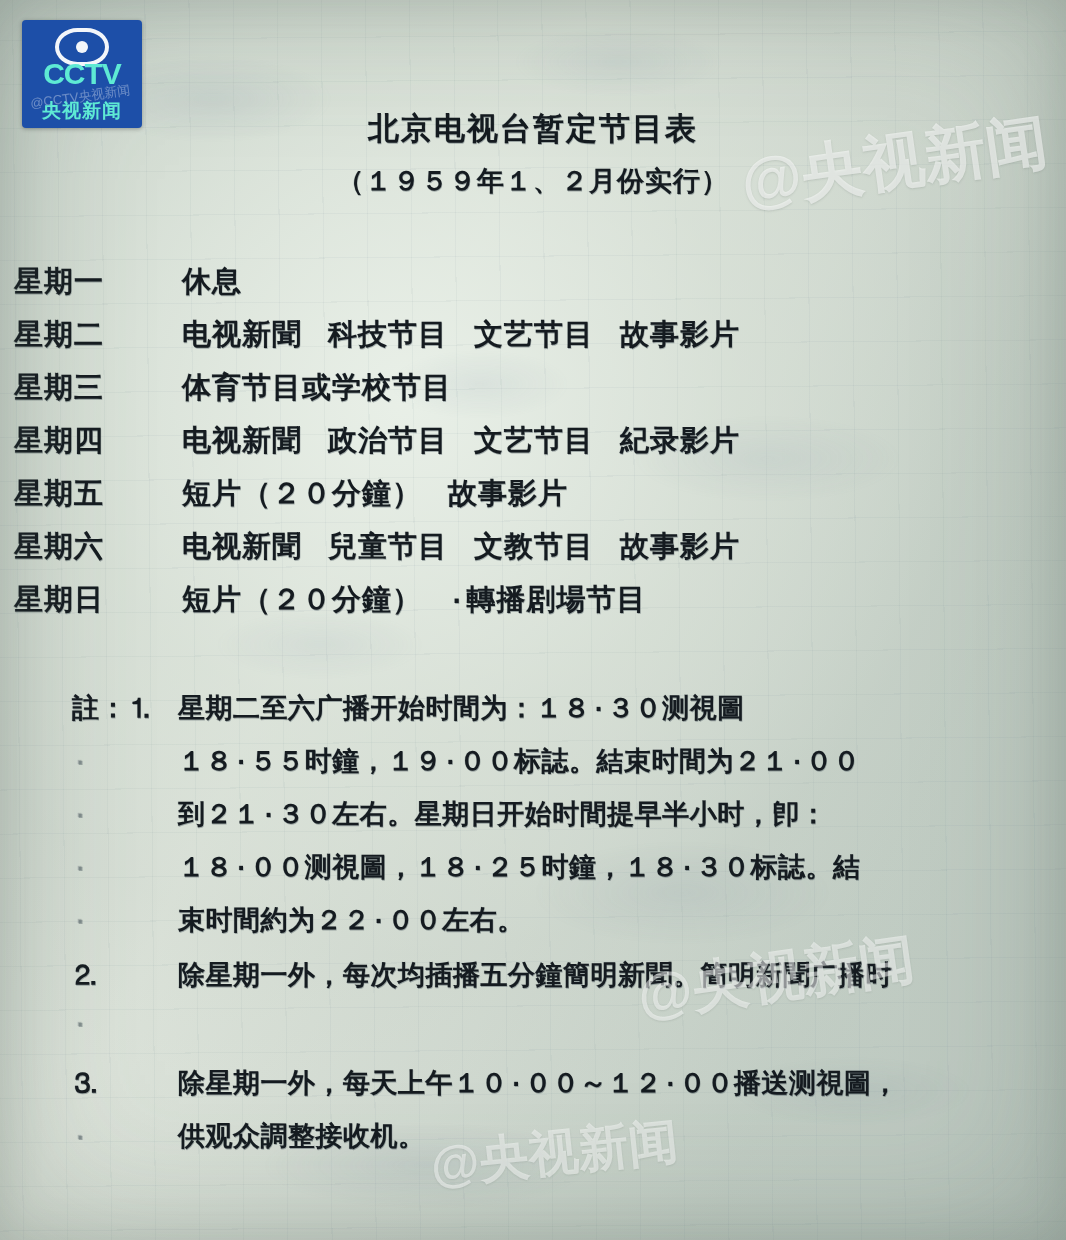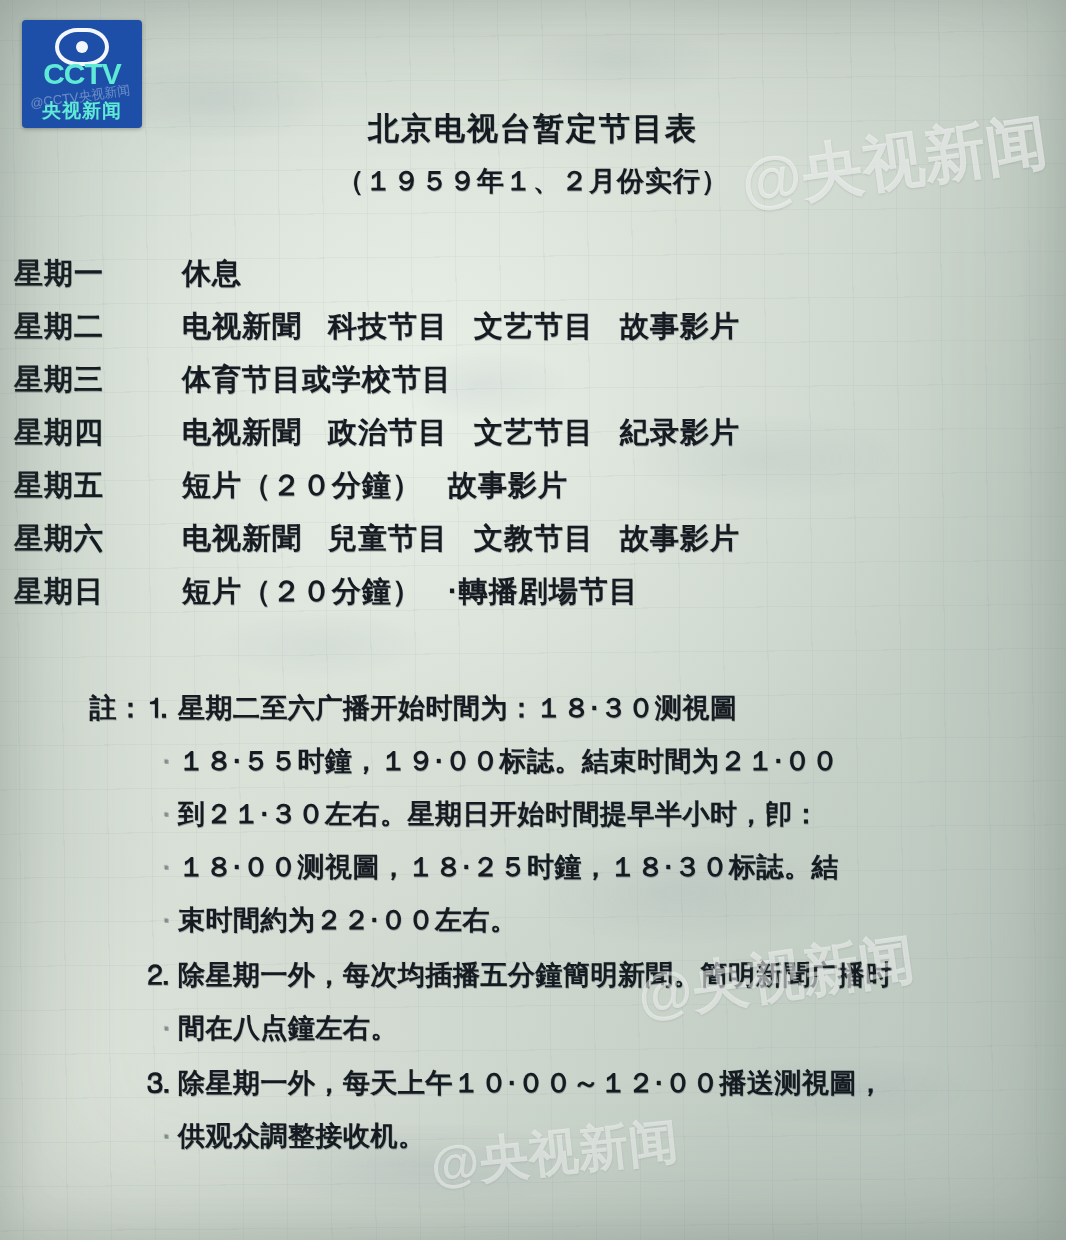--- a/index.html
+++ b/index.html
@@ -127,21 +127,21 @@
   #wm-2 { right: 150px; top: 940px; font-size: 56px; transform: rotate(-8deg); opacity: 0.9; }
   #wm-3 { left: 430px; top: 1120px; font-size: 50px; transform: rotate(-6deg); opacity: 0.85; }
   #wm-small { position: absolute; left: 30px; top: 88px; font-size: 13px; color: rgba(255,255,255,0.35);
               font-family: "Liberation Sans", sans-serif; transform: rotate(-8deg); }
 
   
   #doc {
     position: absolute;
     inset: 0;
     color: #13181c;
-    font-family: Liberation Sans, sans-serif;
+    font-family: Liberation Mono, monospace;
   }
   .ink {
     color: #151b20;
     text-shadow: 0.5px 0.5px 0px rgba(40,55,65,0.35), -0.4px 0.3px 0 rgba(30,45,55,0.2);
   }
   #title {
     position: absolute;
     left: 0; right: 0;
     top: 108px;
     text-align: center;
@@ -155,21 +155,21 @@
     top: 163px;
     text-align: center;
     font-size: 27px;
     letter-spacing: 1px;
     font-weight: 600;
   }
 
   #schedule {
     position: absolute;
     left: 14px;
-    top: 254px;
+    top: 262px;
     width: 1000px;
   }
   .sched-row {
     display: flex;
     align-items: baseline;
     height: 53px;
     font-size: 29px;
     font-weight: 600;
     letter-spacing: 1px;
   }
@@ -196,21 +196,20 @@
   .note-line {
     height: 53px;
     display: flex;
     align-items: baseline;
     white-space: nowrap;
   }
   .note-marker {
     display: inline-block;
     width: 100px;
     flex: none;
-    text-align: right;
     padding-right: 6px;
   }
   .note-marker.blank { color: transparent; }
   .note-text { display: inline-block; }
 </style>
 </head>
 <body>
 
 <div id="page">
 
@@ -312,21 +311,20 @@
         </div>
       </div>
 
       <div class="note-block">
         <div class="note-line ink">
           <span class="note-marker">⒉</span>
           <span class="note-text">除星期一外，每次均插播五分鐘簡明新聞。簡明新聞广播时</span>
         </div>
         <div class="note-line ink">
           <span class="note-marker blank">·</span>
-          <span class="note-text">間在八点鐘左右。</span>
         </div>
       </div>
 
       <div class="note-block">
         <div class="note-line ink">
           <span class="note-marker">⒊</span>
           <span class="note-text">除星期一外，每天上午１０·００～１２·００播送测視圖，</span>
         </div>
         <div class="note-line ink">
           <span class="note-marker blank">·</span>

